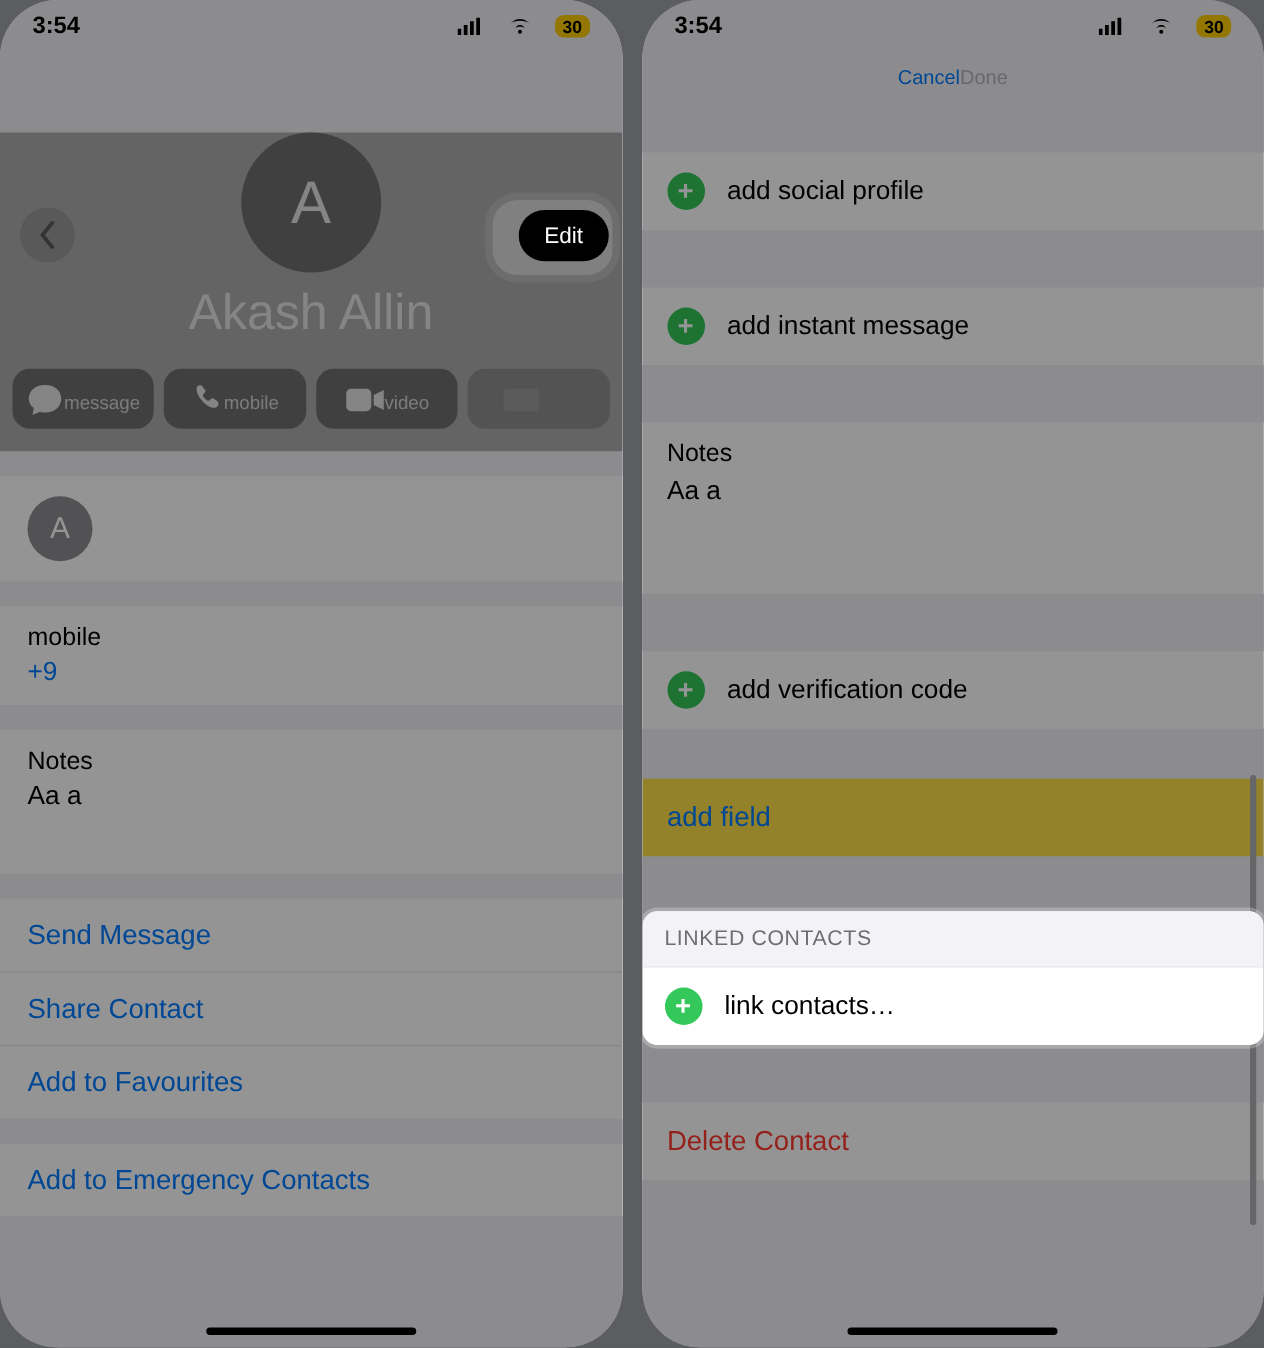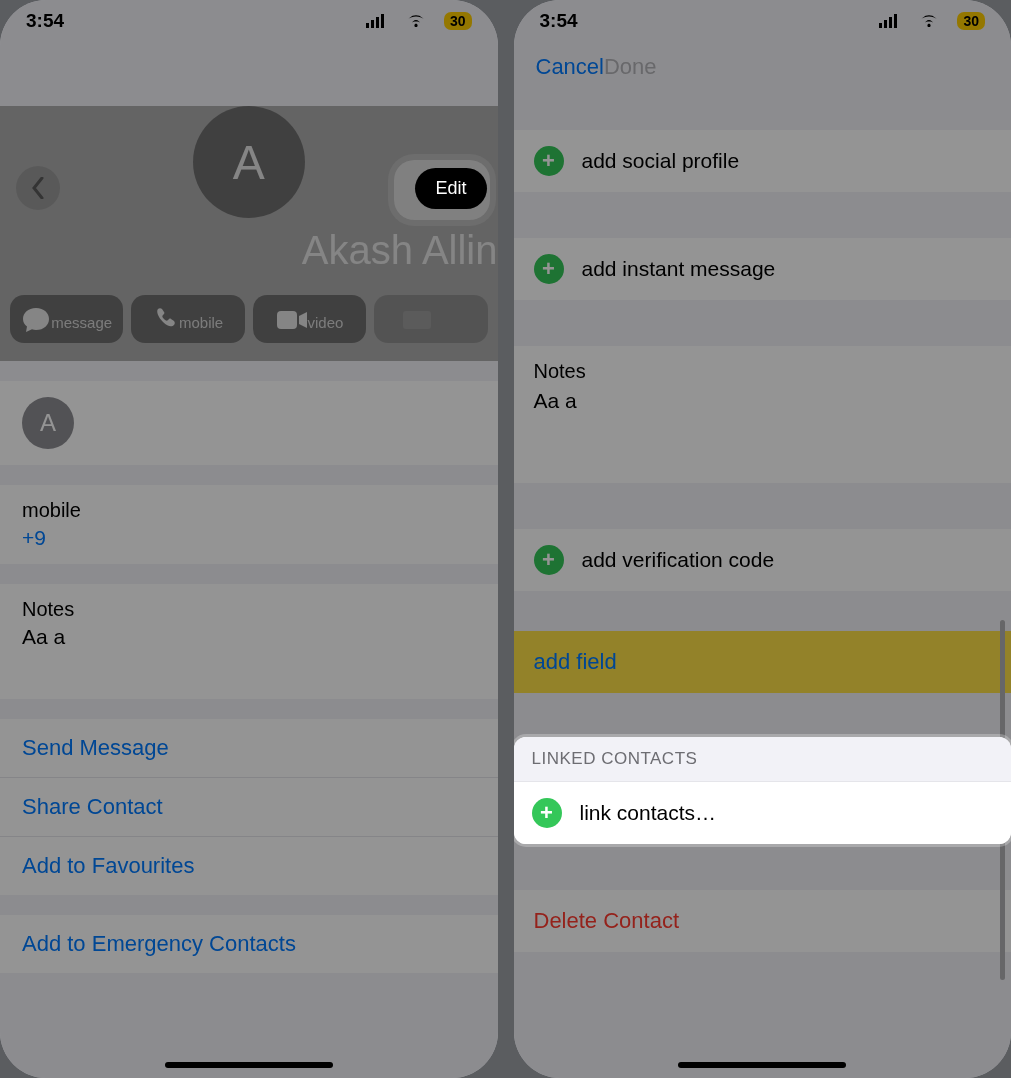--- a/index.html
+++ b/index.html
@@ -9,39 +9,39 @@
 .statusbar{display:flex;justify-content:space-between;padding:10px 26px 4px;font-size:19px;font-weight:600}
 .status-icons{display:flex;align-items:center;gap:18px}
 .batt-badge{background:#ffce00;border-radius:7px;padding:1px 6px;font-size:14px;font-weight:700}
 .svg-icon{display:inline-block}
 
 .left-header{background:#adadad;padding:0 0 18px;position:relative}
 .nav-left{position:absolute;left:16px;top:60px;width:44px;height:44px;border-radius:22px;background:#9a9a9a;display:flex;align-items:center;justify-content:center}
 .edit-chip{position:absolute;right:11px;top:62px;border-radius:22px;padding:10px 20px;font-size:18px;background:#000000;color:#fff;z-index:5}
 .edit-highlight{position:absolute;right:8px;top:54px;width:96px;height:60px;border-radius:20px;box-shadow:0 0 0 6px rgba(255,255,255,.06);background:rgba(255,255,255,.18);z-index:4}
 .avatar-big{width:112px;height:112px;border-radius:56px;background:#6f6f6f;margin:70px auto 10px;display:flex;align-items:center;justify-content:center;font-size:48px;font-weight:400;color:#e5e5e5}
-.contact-name{text-align:right;font-size:40px;font-weight:400;color:#e5e5e5;margin-bottom:22px}
+.contact-name{text-align:center;font-size:40px;font-weight:400;color:#e5e5e5;margin-bottom:22px}
 .action-row{display:flex;gap:8px;padding:0 10px}
 .action-tile{flex:1;background:#6f6f6f;border-radius:14px;padding:10px 0 8px;display:flex;flex-direction:row;align-items:center;justify-content:center;color:#d5d5d5}
 .action-tile.disabled{opacity:.45}
 .action-tile .glyph{height:30px;display:flex;align-items:center;justify-content:center}
 .action-tile .lbl{font-size:15px;margin-top:4px}
 .content{background:#f2f2f7;padding-top:20px}
 .cell{background:#fff;margin:0 0 20px;padding:16px 22px;font-size:21px;color:#000}
 .cell.flat{padding:14px 22px}
 .cell.row{display:flex;align-items:center;gap:14px}
 .avatar-small{width:52px;height:52px;border-radius:26px;background:#8e8e93;color:#fff;display:flex;align-items:center;justify-content:center;font-size:24px}
 .cell-sub{font-size:20px;color:#000;margin-bottom:4px}
 .cell-link{color:#007aff;font-size:21px}
 .link-group{background:#fff;margin:0 0 20px}
 .link-group .link{padding:16px 22px;font-size:22px;color:#007aff;border-top:1px solid #e5e5ea}
 .link-group .link:first-child{border-top:none}
 .home-bar{position:absolute;bottom:10px;left:50%;transform:translateX(-50%);width:168px;height:6px;border-radius:3px;background:#000}
 
-.nav2{display:flex;justify-content:flex-start;padding:18px 22px 14px;font-size:22px}
+.nav2{display:flex;justify-content:center;padding:18px 22px 14px;font-size:16px}
 .nav2 .cancel{color:#007aff}
 .nav2 .done{color:#b4b4b8}
 .add-row{background:#fff;display:flex;align-items:center;gap:18px;padding:16px 20px;font-size:21px;color:#000;margin-bottom:46px}
 .plus-circle{width:30px;height:30px;border-radius:15px;background:#34c759;color:#fff;display:flex;align-items:center;justify-content:center;font-size:22px;font-weight:700;line-height:1}
 .notes-cell{background:#fff;padding:14px 20px 70px;margin-bottom:46px}
 .notes-cell .label{font-size:20px;color:#000;margin-bottom:6px}
 .notes-cell .val{font-size:21px;color:#000}
 .addfield{background:#fde047;padding:18px 20px;font-size:22px;color:#007aff;margin-bottom:44px}
 .linked-wrap{background:#fff;border-radius:12px;overflow:hidden;margin:4px 0 46px;box-shadow:0 0 0 3px rgba(255,255,255,.25);position:relative;z-index:5}
 .linked-head{font-size:17px;letter-spacing:.5px;color:#6d6d72;padding:12px 18px;background:#f2f2f7}

